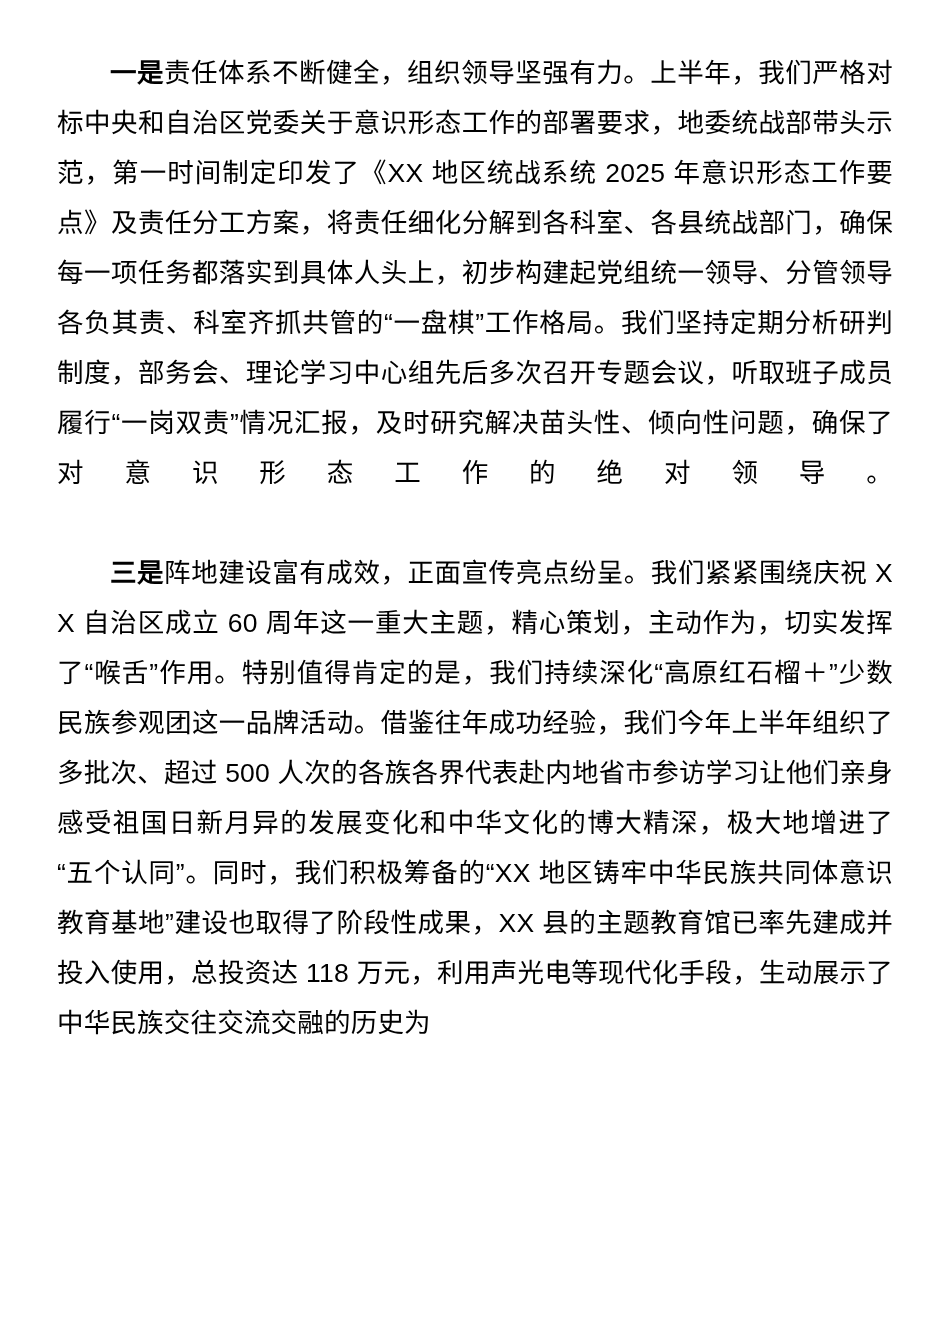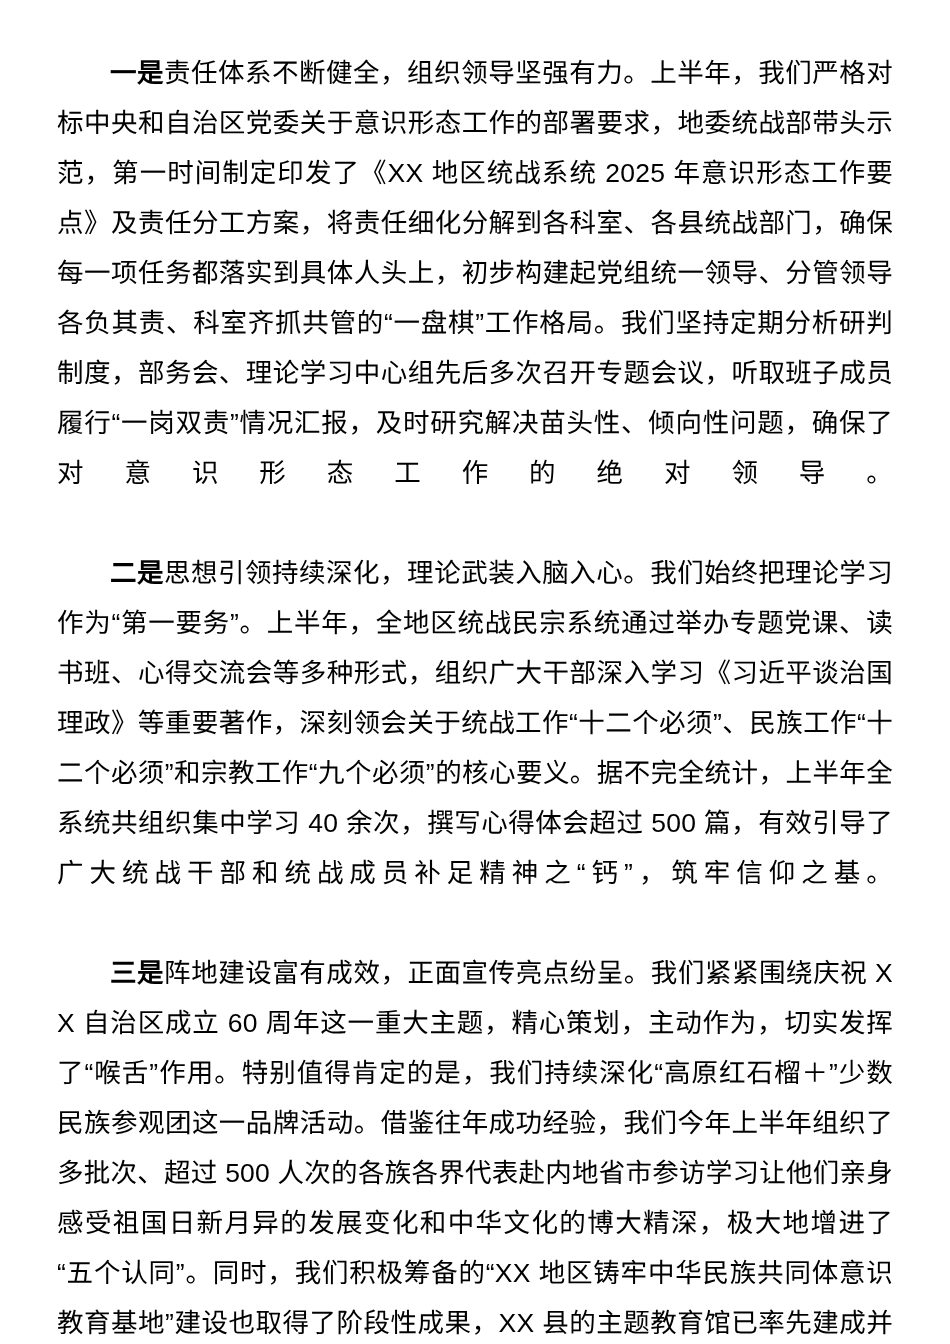--- a/index.html
+++ b/index.html
@@ -56,18 +56,17 @@
   }
 </style>
 </head>
 <body>
 
 <div class="page">
   <div class="doc-body">
 
     <p class="para"><span class="lead">一是</span><span>责任体系不断健全，组织领导坚强有力。上半年，我们严格对标中央和自治区党委关于意识形态工作的部署要求，地委统战部带头示范，第一时间制定印发了《XX 地区统战系统 2025 年意识形态工作要点》及责任分工方案，将责任细化分解到各科室、各县统战部门，确保每一项任务都落实到具体人头上，初步构建起党组统一领导、分管领导各负其责、科室齐抓共管的“一盘棋”工作格局。我们坚持定期分析研判制度，部务会、理论学习中心组先后多次召开专题会议，听取班子成员履行“一岗双责”情况汇报，及时研究解决苗头性、倾向性问题，确保了对意识形态工作的绝对领导。</span></p>
 
-    <p class="para"><span class="lead">二是</span><span>思想引领持续深化，理论武装入脑入心。我们始终把理论学习作为“第一要务”。上半年，全地区统战民宗系统通过举办专题党课、读书班、心得交流会等多种形式，组织广大干部深入学习《习近平谈治国理政》等重要著作，深刻领会关于统战工作“十二个必须”、民族工作“十二个必须”和宗教工作“九个必须”的核心要义。据不完全统计，上半年全系统共组织集中学习 40 余次，撰写心得体会超过 500 篇，有效引导了广大统战干部和统战成员补足精神之“钙”，筑牢信仰之基。</span></p>
 
     <p class="para no-stretch"><span class="lead">三是</span><span>阵地建设富有成效，正面宣传亮点纷呈。我们紧紧围绕庆祝 XX 自治区成立 60 周年这一重大主题，精心策划，主动作为，切实发挥了“喉舌”作用。特别值得肯定的是，我们持续深化“高原红石榴＋”少数民族参观团这一品牌活动。借鉴往年成功经验，我们今年上半年组织了多批次、超过 500 人次的各族各界代表赴内地省市参访学习让他们亲身感受祖国日新月异的发展变化和中华文化的博大精深，极大地增进了“五个认同”。同时，我们积极筹备的“XX 地区铸牢中华民族共同体意识教育基地”建设也取得了阶段性成果，XX 县的主题教育馆已率先建成并投入使用，总投资达 118 万元，利用声光电等现代化手段，生动展示了中华民族交往交流交融的历史为</span></p>
 
   </div>
 </div>
 
 </body></html>

